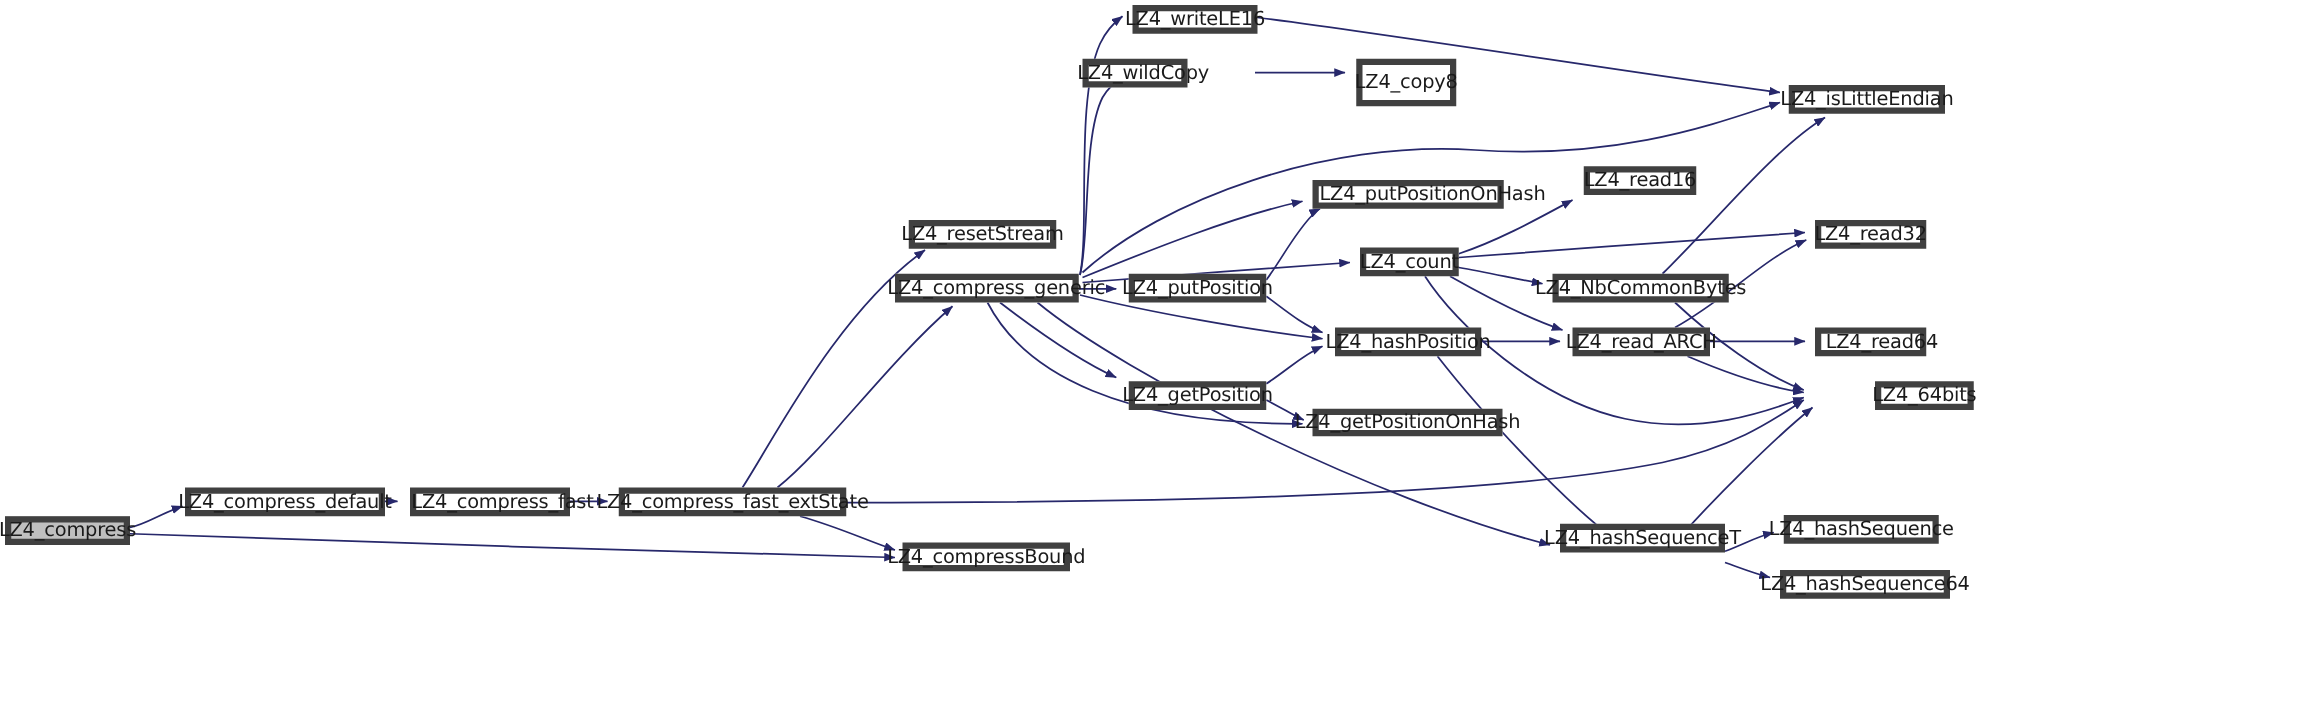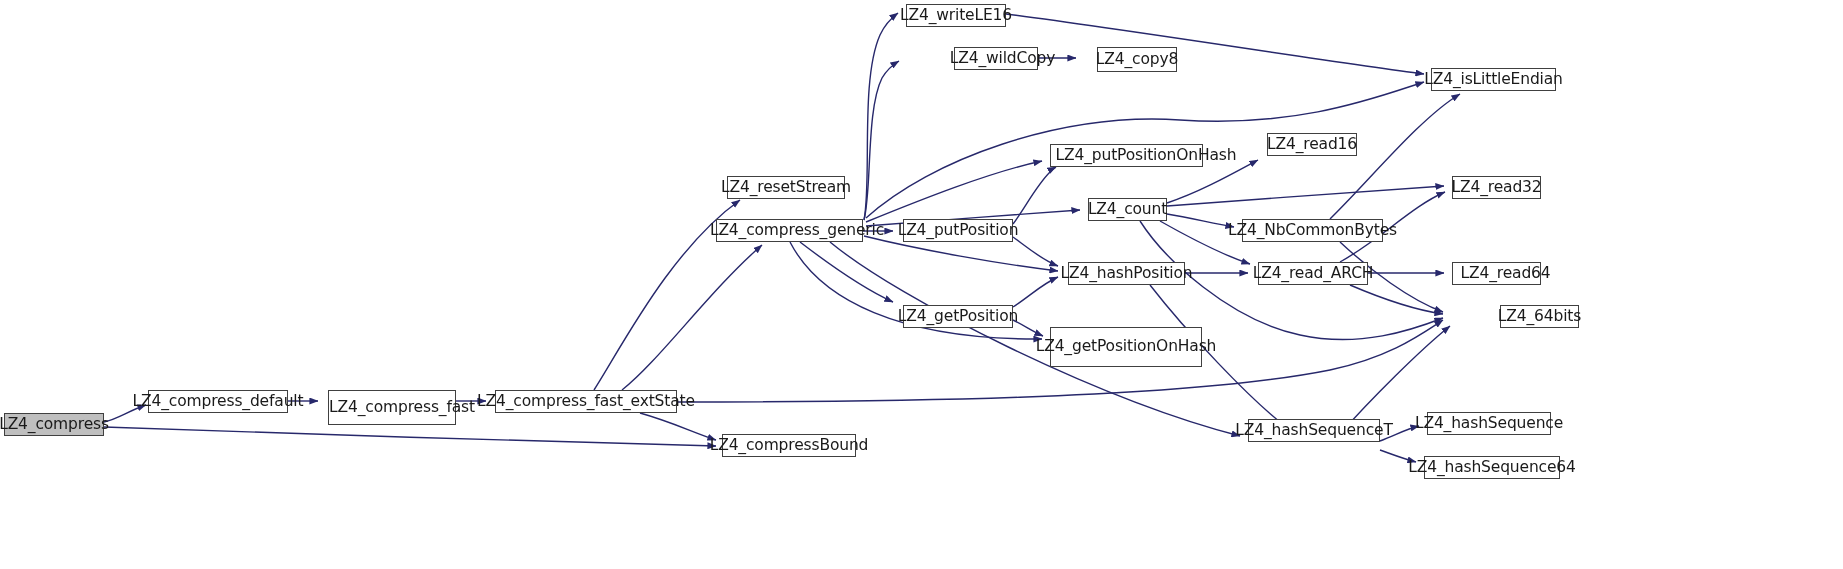--- a/index.html
+++ b/index.html
@@ -8,21 +8,21 @@
     width:1843px;
     height:569px;
     background:#ffffff;
     font-family:"DejaVu Sans", sans-serif;
     overflow:hidden;
   }
   #edges{position:absolute;left:0;top:0;width:1843px;height:569px;}
   .node{
     position:absolute;
     box-sizing:border-box;
-    border:1px solid #404040;
+    border:5px solid #404040;
     background:#ffffff;
     color:#1a1a1a;
     font-size:15.5px;
     line-height:1;
     display:flex;
     align-items:center;
     justify-content:center;
     white-space:nowrap;
     letter-spacing:-0.15px;
     padding:0 7px;
@@ -82,33 +82,33 @@
         <path d="M1340,262 C1380,240 1412,206 1445,192" marker-end="url(#arrow)"></path>
         <path d="M1350,285 C1385,300 1415,310 1443,314" marker-end="url(#arrow)"></path>
         <path d="M1380,441 C1396,435 1406,429 1419,426" marker-end="url(#arrow)"></path>
         <path d="M1380,450 C1394,455 1404,459 1416,462" marker-end="url(#arrow)"></path>
         <path d="M1340,434 C1370,400 1420,350 1450,326" marker-end="url(#arrow)"></path>
       </g>
   </svg>
 
   <div id="node-layer">
       <div class="node highlight" style="left: 4px; top: 413px; width: 100px; height: 23px;">LZ4_compress</div>
-      <div class="node" style="left: 148px; top: 390px; width: 140px; height: 23px;">LZ4_compress_default</div>
-      <div class="node" style="left: 328px; top: 390px; width: 128px; height: 35px; padding-left: 27px;">LZ4_compress_fast</div>
+      <div class="node" style="left: 148px; top: 390px; width: 160px; height: 23px;">LZ4_compress_default</div>
+      <div class="node" style="left: 328px; top: 390px; width: 128px; height: 23px; padding-left: 27px;">LZ4_compress_fast</div>
       <div class="node" style="left: 495px; top: 390px; width: 182px; height: 23px;">LZ4_compress_fast_extState</div>
       <div class="node" style="left: 722px; top: 434px; width: 134px; height: 23px;">LZ4_compressBound</div>
       <div class="node" style="left: 727px; top: 176px; width: 118px; height: 23px;">LZ4_resetStream</div>
       <div class="node" style="left: 716px; top: 219px; width: 147px; height: 23px; padding-left: 22px;">LZ4_compress_generic</div>
       <div class="node" style="left: 903px; top: 219px; width: 110px; height: 23px;">LZ4_putPosition</div>
       <div class="node" style="left: 903px; top: 305px; width: 110px; height: 23px;">LZ4_getPosition</div>
       <div class="node" style="left: 906px; top: 4px; width: 100px; height: 23px;">LZ4_writeLE16</div>
-      <div class="node" style="left: 954px; top: 47px; width: 84px; height: 23px; padding-left: 20px;">LZ4_wildCopy</div>
-      <div class="node" style="left: 1085px; top: 47px; width: 80px; height: 25px; margin-left: 12px;">LZ4_copy8</div>
+      <div class="node" style="left: 866px; top: 47px; width: 84px; height: 23px; padding-left: 20px;">LZ4_wildCopy</div>
+      <div class="node" style="left: 1085px; top: 47px; width: 80px; height: 38px;">LZ4_copy8</div>
       <div class="node" style="left: 1050px; top: 144px; width: 153px; height: 23px; padding-left: 46px;">LZ4_putPositionOnHash</div>
-      <div class="node" style="left: 1050px; top: 327px; width: 152px; height: 40px;">LZ4_getPositionOnHash</div>
+      <div class="node" style="left: 1050px; top: 327px; width: 152px; height: 22px;">LZ4_getPositionOnHash</div>
       <div class="node" style="left: 1068px; top: 262px; width: 117px; height: 23px;">LZ4_hashPosition</div>
       <div class="node" style="left: 1088px; top: 198px; width: 79px; height: 23px;">LZ4_count</div>
       <div class="node" style="left: 1267px; top: 133px; width: 90px; height: 23px;">LZ4_read16</div>
       <div class="node" style="left: 1242px; top: 219px; width: 141px; height: 23px;">LZ4_NbCommonBytes</div>
       <div class="node" style="left: 1258px; top: 262px; width: 110px; height: 23px;">LZ4_read_ARCH</div>
       <div class="node" style="left: 1248px; top: 419px; width: 132px; height: 23px;">LZ4_hashSequenceT</div>
       <div class="node" style="left: 1431px; top: 68px; width: 125px; height: 23px;">LZ4_isLittleEndian</div>
       <div class="node" style="left: 1452px; top: 176px; width: 89px; height: 23px;">LZ4_read32</div>
       <div class="node" style="left: 1452px; top: 262px; width: 89px; height: 23px; padding-left: 25px;">LZ4_read64</div>
       <div class="node" style="left: 1452px; top: 305px; width: 79px; height: 23px; margin-left: 48px;">LZ4_64bits</div>

